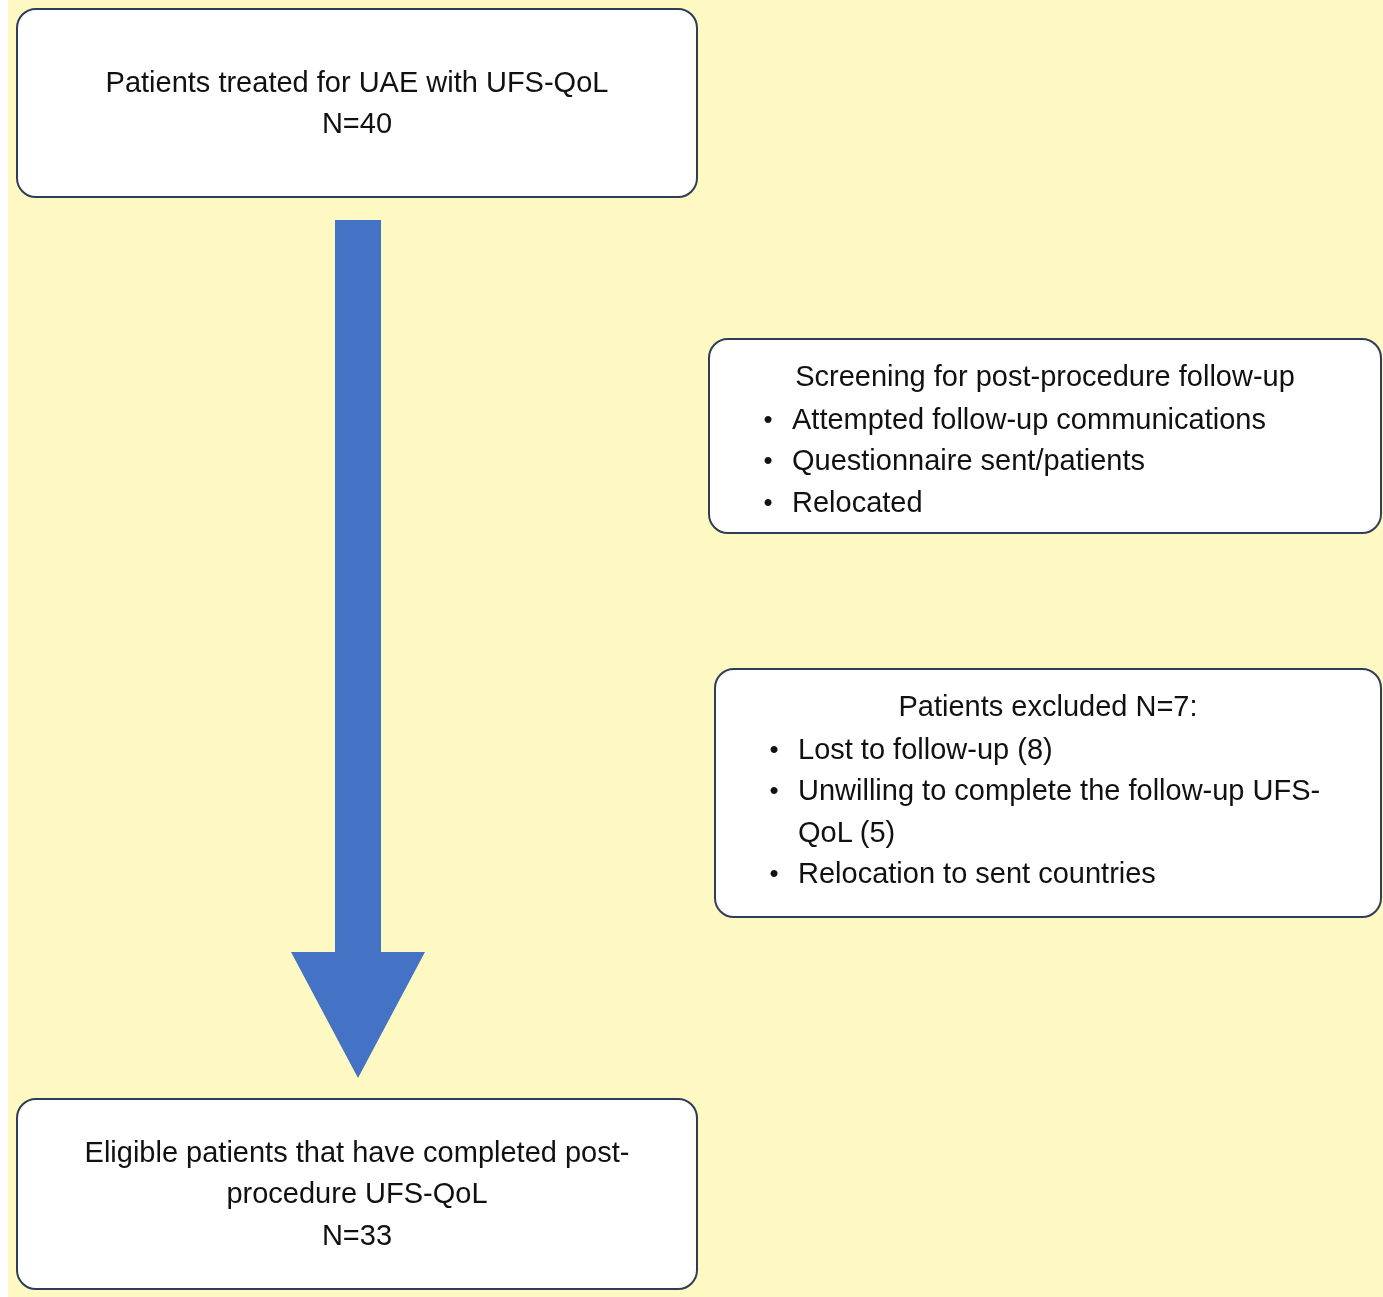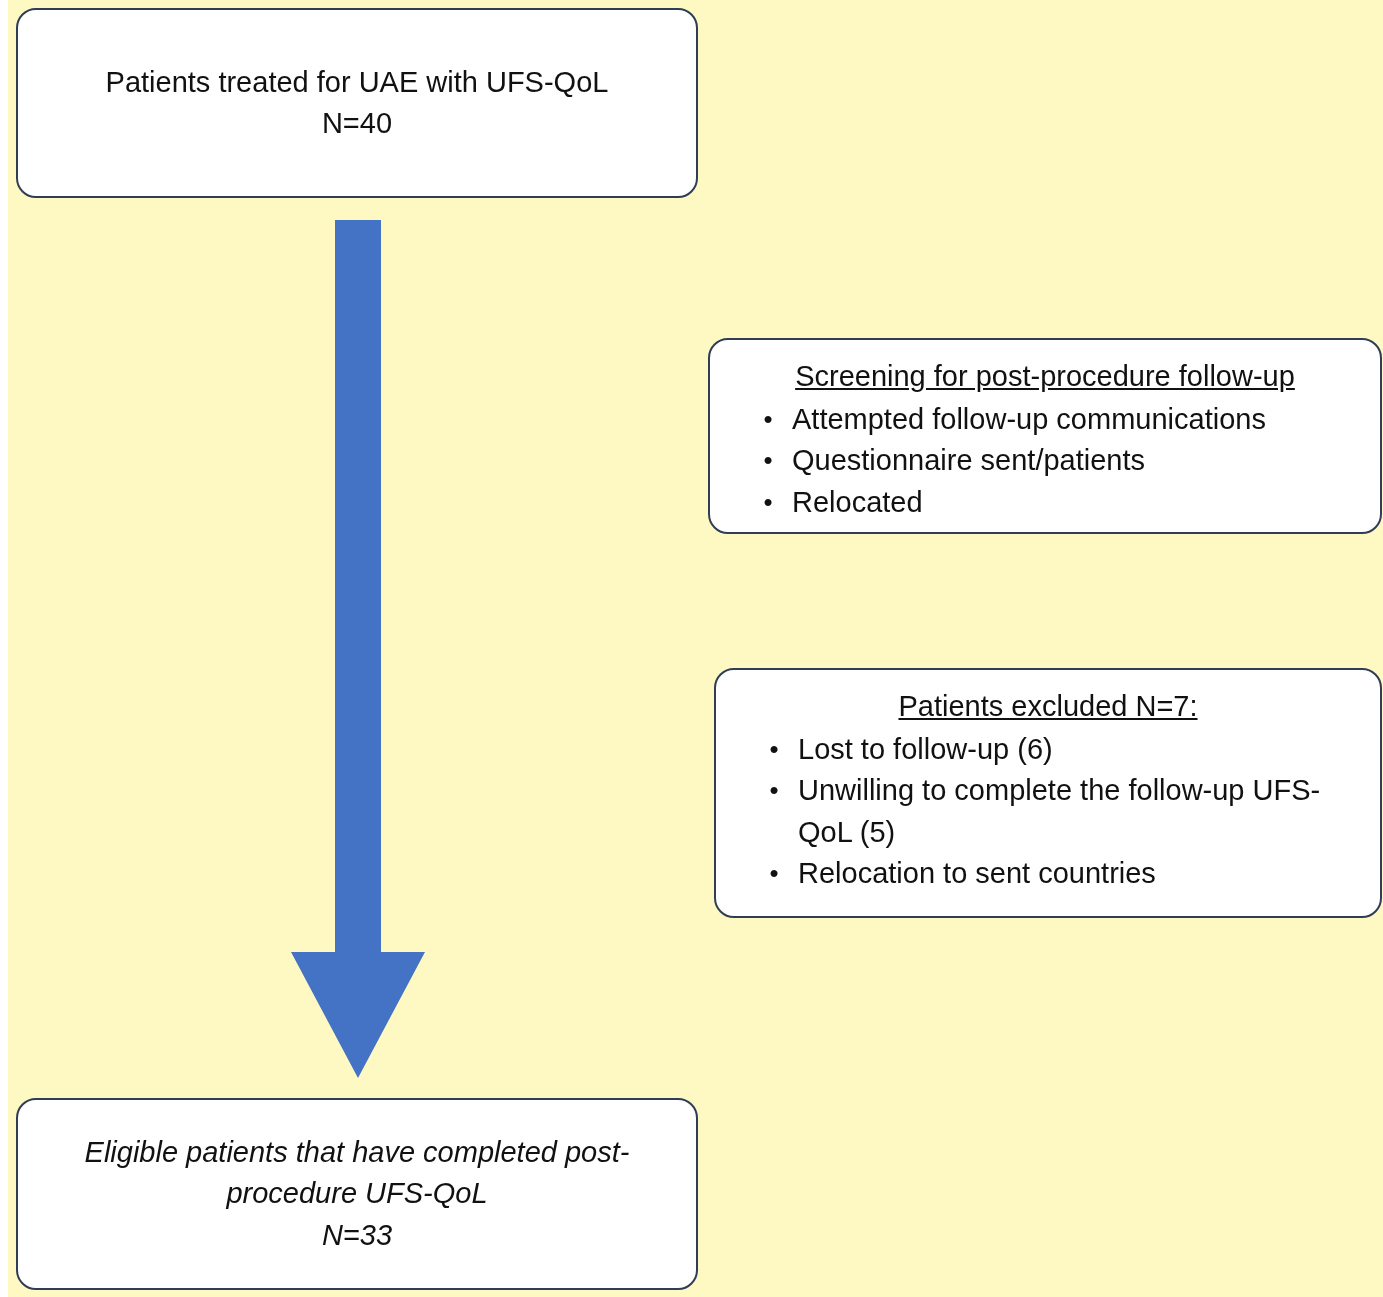--- a/index.html
+++ b/index.html
@@ -51,26 +51,24 @@
     top: 668px;
     width: 668px;
     height: 250px;
     padding: 16px 20px 6px 20px;
   }
   .box-bottom {
     left: 8px;
     top: 1098px;
     width: 682px;
     height: 192px;
-    font-style: italic;
   }
   .box-title-center {
     text-align: center;
     margin: 0 0 2px 0;
-    text-decoration: underline;
   }
   .bullet-row {
     display: grid;
     grid-template-columns: 48px 1fr;
     align-items: start;
     padding-left: 14px;
   }
   .bullet-marker {
     text-align: center;
     font-size: 26px;
@@ -114,21 +112,21 @@
     <div class="bullet-row">
       <span class="bullet-marker">•</span>
       <span class="bullet-text">Relocated</span>
     </div>
   </div>
 
   <div class="flow-box box-excluded">
     <div class="box-title-center">Patients excluded N=7:</div>
     <div class="bullet-row">
       <span class="bullet-marker">•</span>
-      <span class="bullet-text">Lost to follow-up (6)</span>
+      <span class="bullet-text">Lost to follow-up (8)</span>
     </div>
     <div class="bullet-row">
       <span class="bullet-marker">•</span>
       <span class="bullet-text">Unwilling to complete the follow-up UFS-QoL (5)</span>
     </div>
     <div class="bullet-row">
       <span class="bullet-marker">•</span>
       <span class="bullet-text">Relocation to sent countries</span>
     </div>
   </div>

